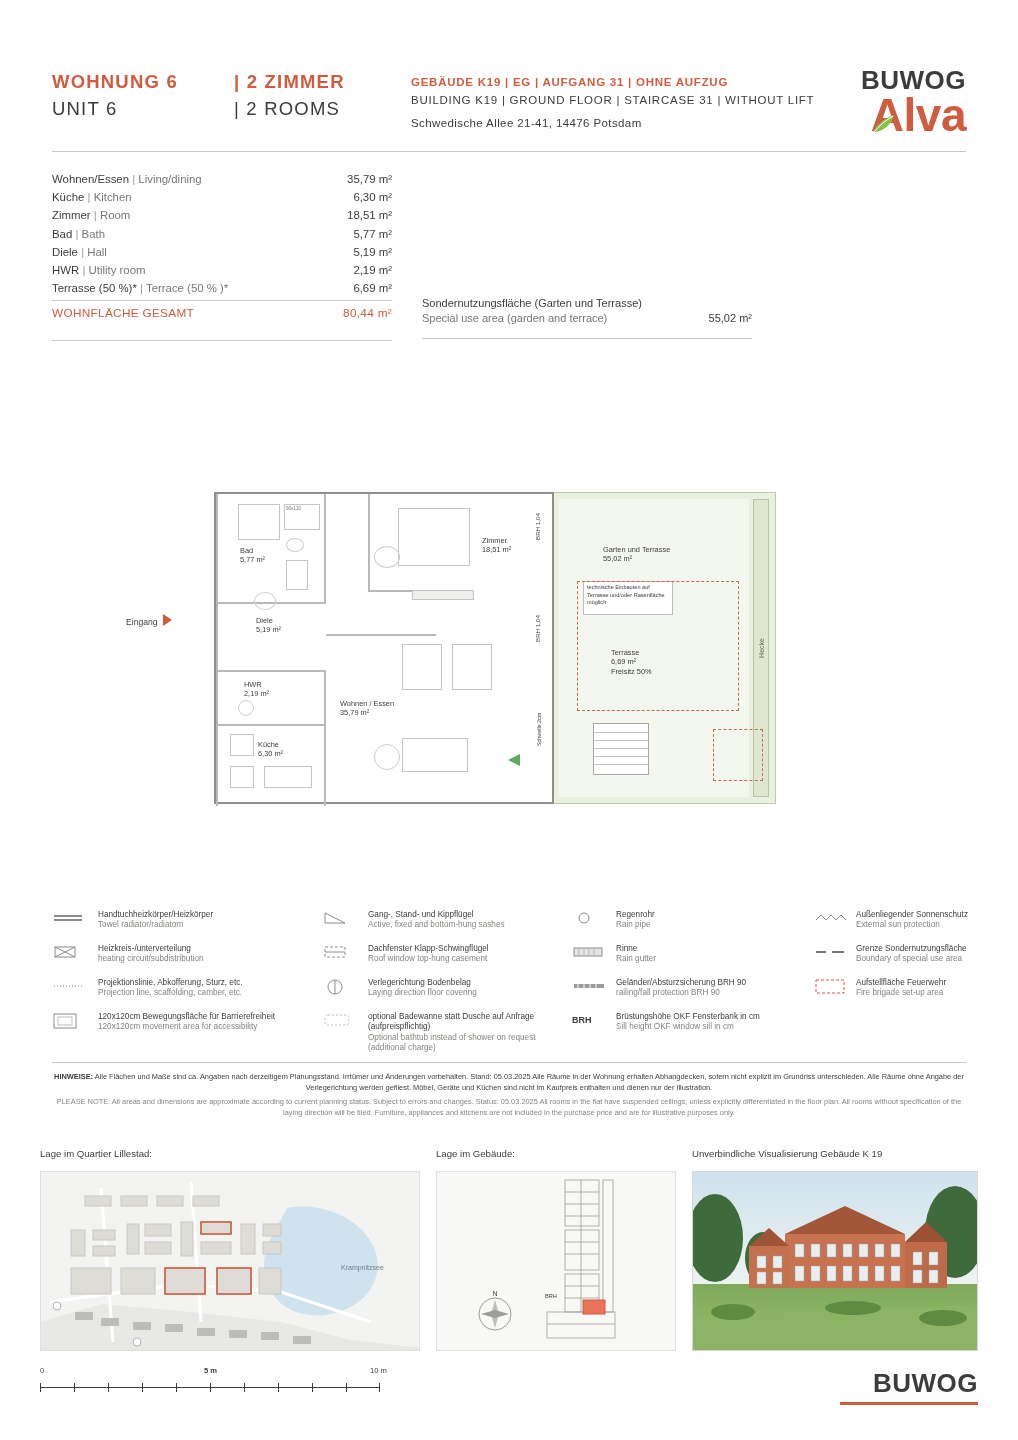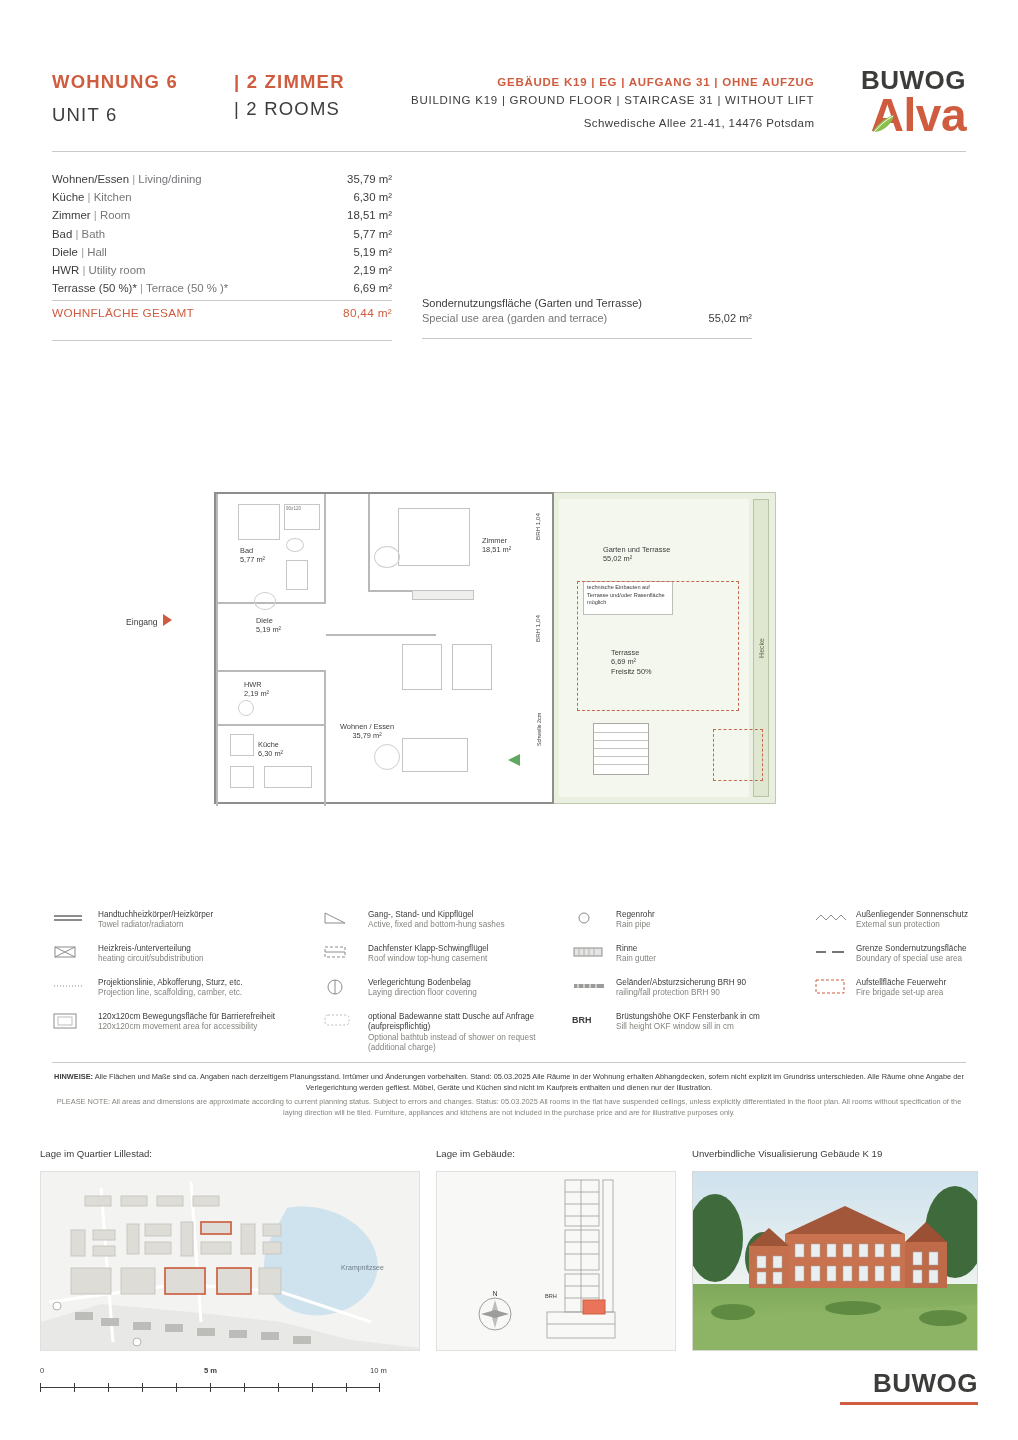--- a/index.html
+++ b/index.html
@@ -11,25 +11,25 @@
     color:#3c3c3b;
     position:relative;
     overflow:hidden;
   }
   .page { position:absolute; inset:0; }
 
   
   .header { position:absolute; left:52px; top:65px; width:914px; height:100px; }
   .hdr-unit { position:absolute; left:0; top:6px; }
   .hdr-unit .l1 { font-size:18.5px; letter-spacing:1.2px; color:#cf5c3e; font-weight:bold; }
-  .hdr-unit .l2 { font-size:18.5px; letter-spacing:1.2px; color:#3c3c3b; margin-top:11px; }
+  .hdr-unit .l2 { font-size:18.5px; letter-spacing:1.2px; color:#3c3c3b; margin-top:5px; }
   .hdr-rooms { position:absolute; left:182px; top:6px; width:130px; }
   .hdr-rooms .l1 { font-size:18.5px; letter-spacing:1.2px; color:#cf5c3e; font-weight:bold; }
   .hdr-rooms .l2 { font-size:18.5px; letter-spacing:1.2px; color:#3c3c3b; margin-top:5px; }
-  .hdr-bld { position:absolute; left:359px; top:11px;text-align:right; }
+  .hdr-bld { position:absolute; left:359px; top:11px; }
   .hdr-bld .b1 { font-size:11.5px; letter-spacing:.75px; color:#cf5c3e; font-weight:bold; }
   .hdr-bld .b2 { font-size:11.5px; letter-spacing:.75px; color:#3c3c3b; margin-top:6px; }
   .hdr-bld .b3 { font-size:11.5px; letter-spacing:.4px; color:#3c3c3b; margin-top:11px; }
 
   .logo { position:absolute; right:0; top:0; width:210px; text-align:right; }
   .logo .buwog { font-size:26px; font-weight:bold; letter-spacing:.5px; color:#3c3c3b; }
   .logo .alva { font-size:46px; font-weight:bold; color:#cf5c3e; line-height:.95; margin-top:-2px; letter-spacing:-.5px; }
   .logo .leaf { display:inline-block; position:relative; }
   .logo .leaf svg { position:absolute; left:10px; top:-18px; }
 
@@ -254,21 +254,21 @@
       <div class="circle" style="left:22px; top:206px; width:16px; height:16px;"></div>
 
       <div class="room-lbl" style="left:42px; top:246px;">
         <div>Küche</div>
         <div>6,30 m²</div>
       </div>
       <div class="sq" style="left:14px; top:240px; width:24px; height:22px;"></div>
       <div class="sq" style="left:14px; top:272px; width:24px; height:22px;"></div>
       <div class="sq" style="left:48px; top:272px; width:48px; height:22px;"></div>
 
-      <div class="room-lbl" style="left:124px; top:228px;text-align:center;">
+      <div class="room-lbl" style="left:124px; top:205px;">
         <div>Wohnen / Essen</div>
         <div>35,79 m²</div>
       </div>
       <div class="furn" style="left:182px; top:14px; width:72px; height:58px;"></div>
       <div class="furn fill" style="left:196px; top:96px; width:62px; height:10px;"></div>
       <div class="furn" style="left:186px; top:150px; width:40px; height:46px;"></div>
       <div class="furn" style="left:236px; top:150px; width:40px; height:46px;"></div>
       <div class="furn" style="left:186px; top:244px; width:66px; height:34px;"></div>
       <div class="circle" style="left:158px; top:250px; width:26px; height:26px;"></div>
       <div class="circle" style="left:158px; top:52px; width:26px; height:22px;"></div>

